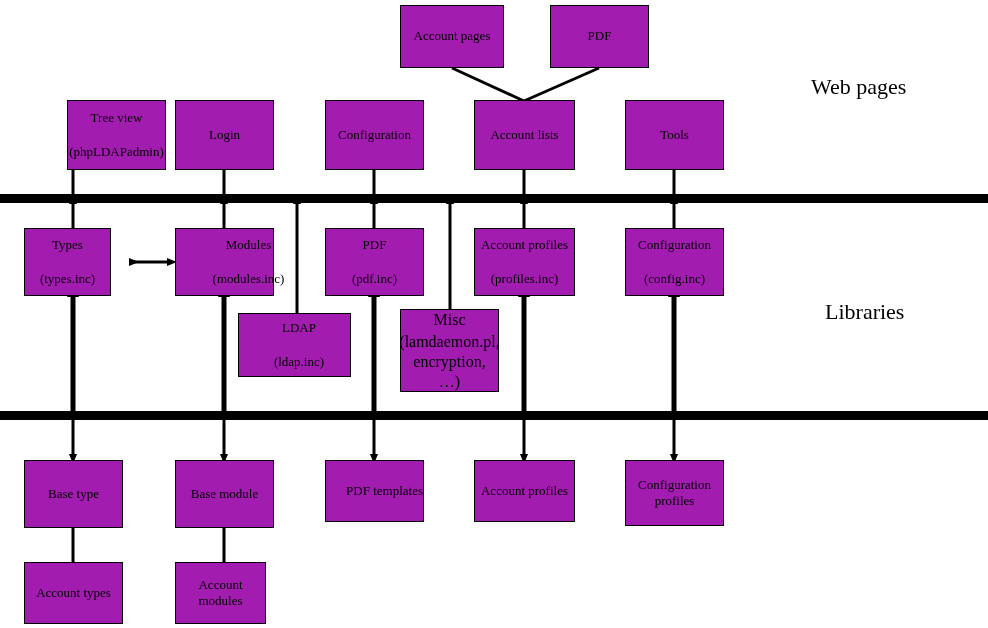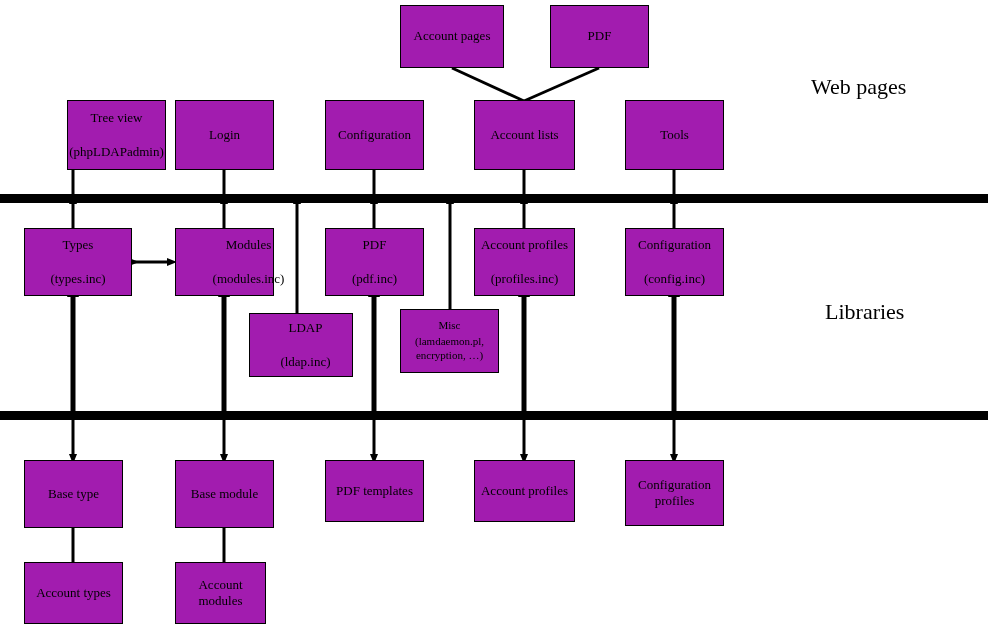--- a/index.html
+++ b/index.html
@@ -197,21 +197,21 @@
   <div class="node" style="left:474px; top:100px; width:101px; height:70px;">
     <span class="line1">Account lists</span>
   </div>
 
   <div class="node" style="left:625px; top:100px; width:99px; height:70px;">
     <span class="line1">Tools</span>
   </div>
 
   <div class="band-label" style="left:811px; top:74px;">Web pages</div>
 
-  <div class="node two-line" style="left:24px; top:228px; width:108px; height:68px;justify-content:center;">
+  <div class="node two-line" style="left:24px; top:228px; width:87px; height:68px;justify-content:center;">
     <span class="line1">Types</span>
     <span class="line2">(types.inc)</span>
   </div>
 
   <div class="node two-line" style="left:175px; top:228px; width:99px; height:68px;padding-left:48px;">
     <span class="line1">Modules</span>
     <span class="line2">(modules.inc)</span>
   </div>
 
   <div class="node two-line" style="left:325px; top:228px; width:99px; height:68px;">
@@ -222,42 +222,42 @@
   <div class="node two-line" style="left:474px; top:228px; width:101px; height:68px;">
     <span class="line1">Account profiles</span>
     <span class="line2">(profiles.inc)</span>
   </div>
 
   <div class="node two-line" style="left:625px; top:228px; width:99px; height:68px;">
     <span class="line1">Configuration</span>
     <span class="line2">(config.inc)</span>
   </div>
 
-  <div class="node two-line" style="left:249px; top:313px; width:104px; height:64px;padding-left:9px;">
+  <div class="node two-line" style="left:238px; top:313px; width:113px; height:64px;padding-left:9px;">
     <span class="line1">LDAP</span>
     <span class="line2">(ldap.inc)</span>
   </div>
 
-  <div class="node tight" style="left:400px; top:309px; width:99px; height:64px; font-size:11px;">
+  <div class="node tight" style="left:400px; top:309px; width:99px; height:83px; font-size:16px;">
     <span class="line1">Misc</span>
     <span class="line2">(lamdaemon.pl,</span>
     <span class="line2">encryption, …)</span>
   </div>
 
   <div class="band-label" style="left:825px; top:299px;">Libraries</div>
 
   <div class="node" style="left:24px; top:460px; width:99px; height:68px;">
     <span class="line1">Base type</span>
   </div>
 
   <div class="node" style="left:175px; top:460px; width:99px; height:68px;">
     <span class="line1">Base module</span>
   </div>
 
-  <div class="node" style="left:325px; top:460px; width:99px; height:62px;">
+  <div class="node" style="left:325px; top:460px; width:99px; height:62px;align-items:flex-end;">
     <span class="line1">PDF templates</span>
   </div>
 
   <div class="node" style="left:474px; top:460px; width:101px; height:62px;">
     <span class="line1">Account profiles</span>
   </div>
 
   <div class="node" style="left:625px; top:460px; width:99px; height:66px;">
     <span class="line1">Configuration</span>
     <span class="line2">profiles</span>

